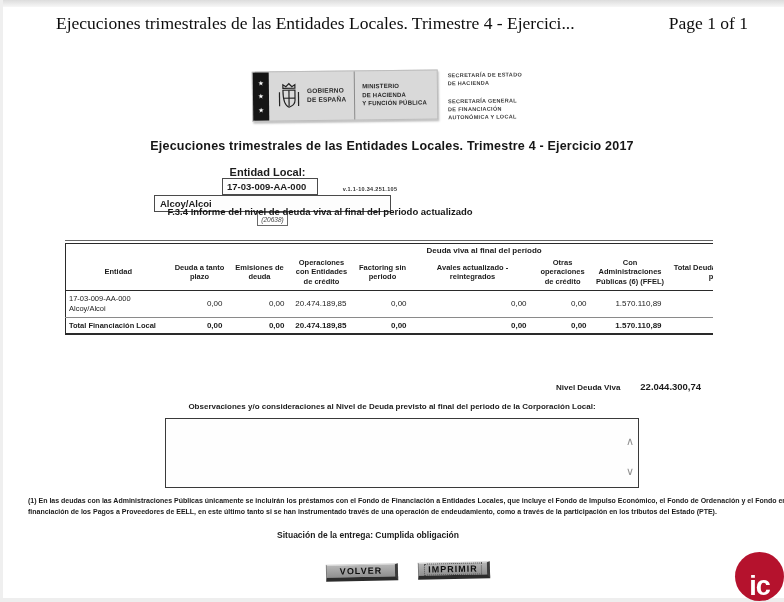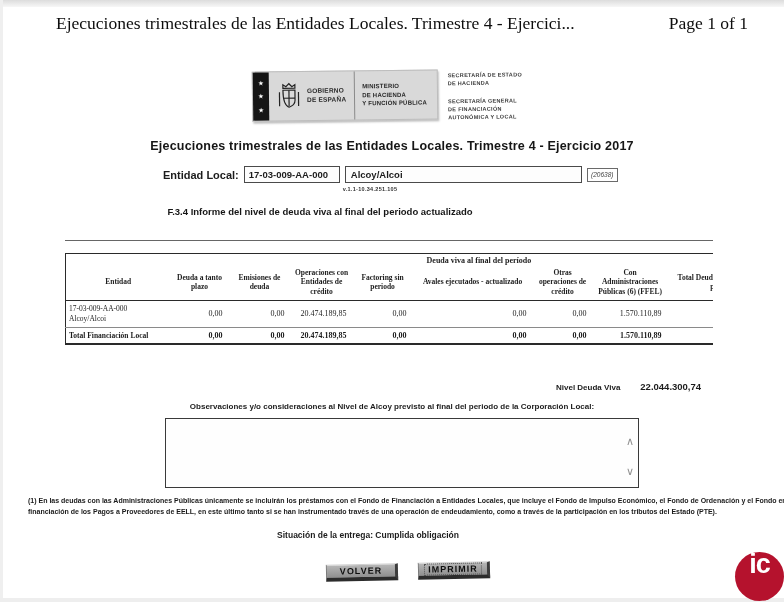--- a/index.html
+++ b/index.html
@@ -34,38 +34,38 @@
   .ministry-text { display:flex; align-items:center; font-weight:bold; font-size:6px;
     line-height:1.4; white-space:pre-line; color:#2a2a2a; border-left:1px solid #8a8a8a;
     padding-left:7px; margin-left:8px; margin-right:10px; letter-spacing:0.2px; }
   .secretariats { margin-left:10px; padding-top:2px; display:flex; flex-direction:column; gap:9px; }
   .secretariat { font-size:5.5px; font-weight:bold; color:#3a3a3a; line-height:1.5;
     white-space:pre-line; letter-spacing:0.3px; }
 
   
   .doc-title { position:absolute; top:139px; left:0; width:784px; text-align:center;
     font-size:12.5px; font-weight:bold; color:#161616; letter-spacing:0.2px; }
-  .entity-row { position:absolute; top:166px; left:163px; display:flex; align-items:center; }
+  .entity-row { position:absolute; top:166px; left:149px; display:flex; align-items:center;flex-direction:column; }
   .entity-label { font-size:11px; font-weight:bold; margin-right:5px; }
   .entity-code { width:96px; height:17px; border:1.5px solid #4a4a4a; font-size:9.5px;
     font-weight:bold; display:flex; align-items:center; padding:0 4px; background:#fdfdfd; }
   .entity-name { width:237px; height:17px; border:1.5px solid #4a4a4a; font-size:9.5px;
     font-weight:bold; display:flex; align-items:center; padding:0 5px; margin-left:5px;
     background:#fdfdfd; }
   .entity-ref { width:31px; height:14px; border:1px solid #6a6a6a; font-size:6.5px;
     font-style:italic; display:flex; align-items:center; justify-content:center;
     margin-left:5px; color:#444; }
   .version { position:absolute; top:186px; left:300px; width:140px; text-align:center;
     font-size:5.5px; font-weight:bold; color:#333; letter-spacing:0.3px; }
   .section-title { position:absolute; top:206px; left:0; width:640px; text-align:center;
     font-size:9.5px; font-weight:bold; color:#161616; }
 
   
   .table-clip { position:absolute; left:65px; top:240px; width:648px; overflow:hidden;
-    border-top:1px solid #666; padding-top:12px;font-family:Liberation Serif, serif; }
+    border-top:1px solid #666; padding-top:2px; }
   table.debt { table-layout:fixed; width:712px; border-collapse:collapse;
     border-top:1.5px solid #2a2a2a; border-left:1.5px solid #2a2a2a;
     border-bottom:2px solid #2a2a2a; }
   table.debt td, table.debt th { vertical-align:middle; }
   tr.grouphead td { font-size:8px; font-weight:bold; text-align:left; padding:2px 0 1px 14px; }
   tr.colhead th { font-size:7.5px; font-weight:bold; text-align:center; padding:2px 3px 4px;
     line-height:1.25; border-bottom:1px solid #2a2a2a; }
   tr.datarow td { font-size:8px; text-align:right; padding:3px 6px 3px 2px; }
   tr.datarow td.ent { text-align:left; font-size:7.5px; padding-left:3px;
     white-space:pre-line; line-height:1.3; }
@@ -95,21 +95,21 @@
   .btn-row { position:absolute; top:563px; left:326px; display:flex; gap:20px;
     transform:rotate(-1.2deg); }
   .scan-btn { width:72px; height:17px; display:flex; align-items:center; justify-content:center;
     background:linear-gradient(#b7b7b7,#8f8f8f); color:#0e0e0e; font-size:9px; font-weight:bold;
     letter-spacing:1px; border-top:1px solid #cfcfcf; border-left:1px solid #7a7a7a;
     border-right:3px solid #3c3c3c; border-bottom:4px solid #2c2c2c; cursor:pointer; }
   .scan-btn .lbl-focus { border:1px dotted #555; padding:0 3px; }
   .scan-btn .lbl { padding:0 3px; }
 
   .brand-badge { position:absolute; right:0px; bottom:1px; width:49px; height:49px;
-    border-radius:50%; display:flex; align-items:flex-start; justify-content:center; }
+    border-radius:50%; display:flex; align-items:flex-end; justify-content:center; }
   .brand-badge span { color:#ffffff; font-weight:bold; font-size:27px; line-height:1;
     letter-spacing:-1px; transform:translateY(-1px); }
 </style>
 </head>
 <body>
 
 <div class="scan-top"></div>
 <div class="scan-left"></div>
 <div class="scan-bottom"></div>
 
@@ -177,21 +177,21 @@
         <tr class="grouphead">
       <td colspan="5"></td>
       <td colspan="4">Deuda viva al final del período</td>
     </tr>
     <tr class="colhead">
       <th>Entidad</th>
       <th>Deuda a tanto plazo</th>
       <th>Emisiones de deuda</th>
       <th>Operaciones con Entidades de crédito</th>
       <th>Factoring sin periodo</th>
-      <th>Avales ejecutados - actualizado</th>
+      <th>Avales actualizado - reintegrados</th>
       <th>Otras operaciones de crédito</th>
       <th>Con Administraciones Públicas (6) (FFEL)</th>
       <th>Total Deuda viva al final del período</th>
     </tr>
     <tr class="datarow r1">
       <td class="ent">17-03-009-AA-000
 Alcoy/Alcoi</td>
       <td>0,00</td>
       <td>0,00</td>
       <td>20.474.189,85</td>
@@ -214,21 +214,21 @@
     </tr>
   </tbody>
     </table>
 </div>
 
 <div class="nivel-row">
   <span class="nivel-label">Nivel Deuda Viva</span>
   <span class="nivel-value">22.044.300,74</span>
 </div>
 
-<div class="obs-label">Observaciones y/o consideraciones al Nivel de Alcoy previsto al final del periodo de la Corporación Local:</div>
+<div class="obs-label">Observaciones y/o consideraciones al Nivel de Deuda previsto al final del periodo de la Corporación Local:</div>
 <div class="obs-box"></div>
 <div class="obs-scroll-up" style="right: 150px; position: absolute; top: 436px;">∧</div>
 <div class="obs-scroll-down" style="right: 150px; position: absolute; top: 466px;">∨</div>
 
 <div class="footnote">
   <div>(1) En las deudas con las Administraciones Públicas únicamente se incluirán los préstamos con el Fondo de Financiación a Entidades Locales, que incluye el Fondo de Impulso Económico, el Fondo de Ordenación y el Fondo en liquidación para la</div>
   <div>financiación de los Pagos a Proveedores de EELL, en este último tanto si se han instrumentado través de una operación de endeudamiento, como a través de la participación en los tributos del Estado (PTE).</div>
 </div>
 
 <div class="status-line">Situación de la entrega: Cumplida obligación</div>

